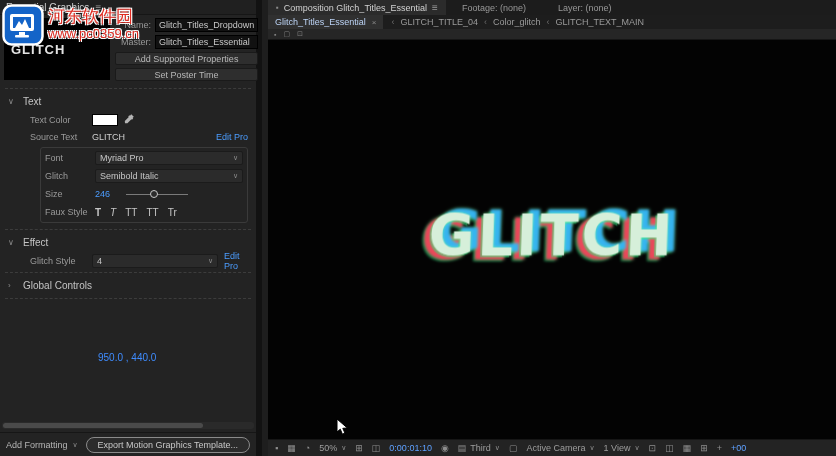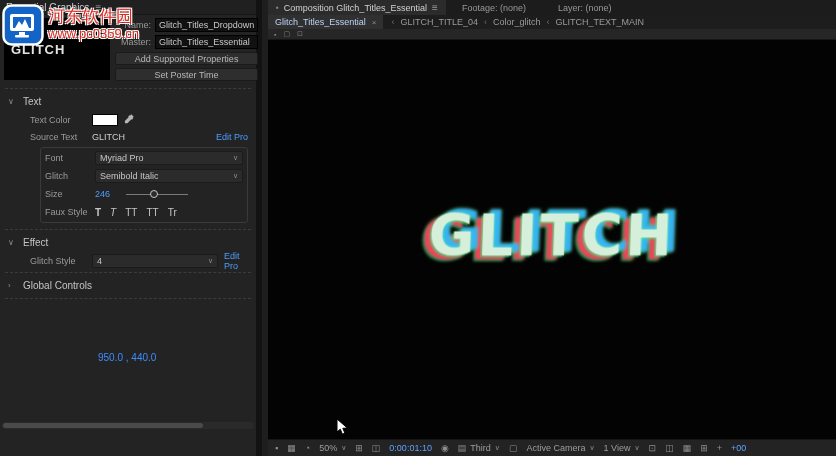--- a/index.html
+++ b/index.html
@@ -218,20 +218,27 @@
       <span>Global Controls</span>
     </div>
     <div class="sep"></div>
 
     <span class="coords">950.0 , 440.0</span>
 
     <div class="hscroll-track">
       <div class="hscroll-thumb"></div>
     </div>
 
+    <div class="eg-footer">
+      <span class="fmt-dd">
+        <span>Add Formatting</span>
+        <span class="dd-chev">∨</span>
+      </span>
+      <button class="export-btn">Export Motion Graphics Template...</button>
+    </div>
   </aside>
 
   <section class="comp-panel">
 
     <div class="comp-tabbar">
       <div class="ptab-active">
         <span class="tiny-ic">▪</span>
         <span>Composition Glitch_Titles_Essential</span>
         <span class="menu-glyph">≡</span>
       </div>

